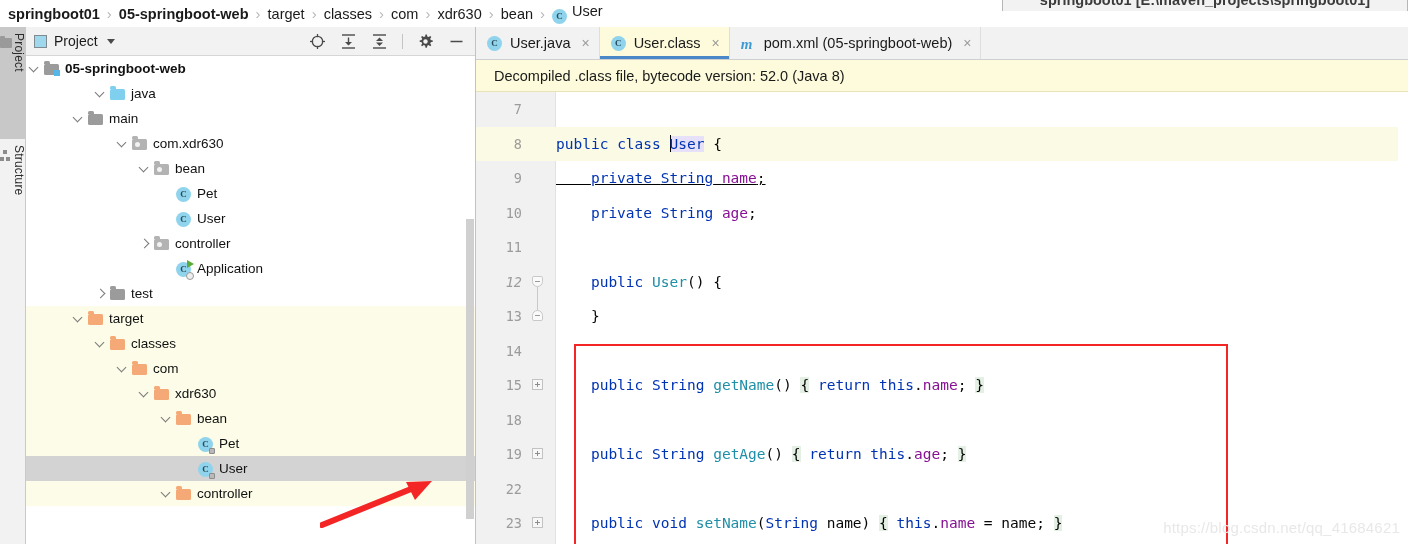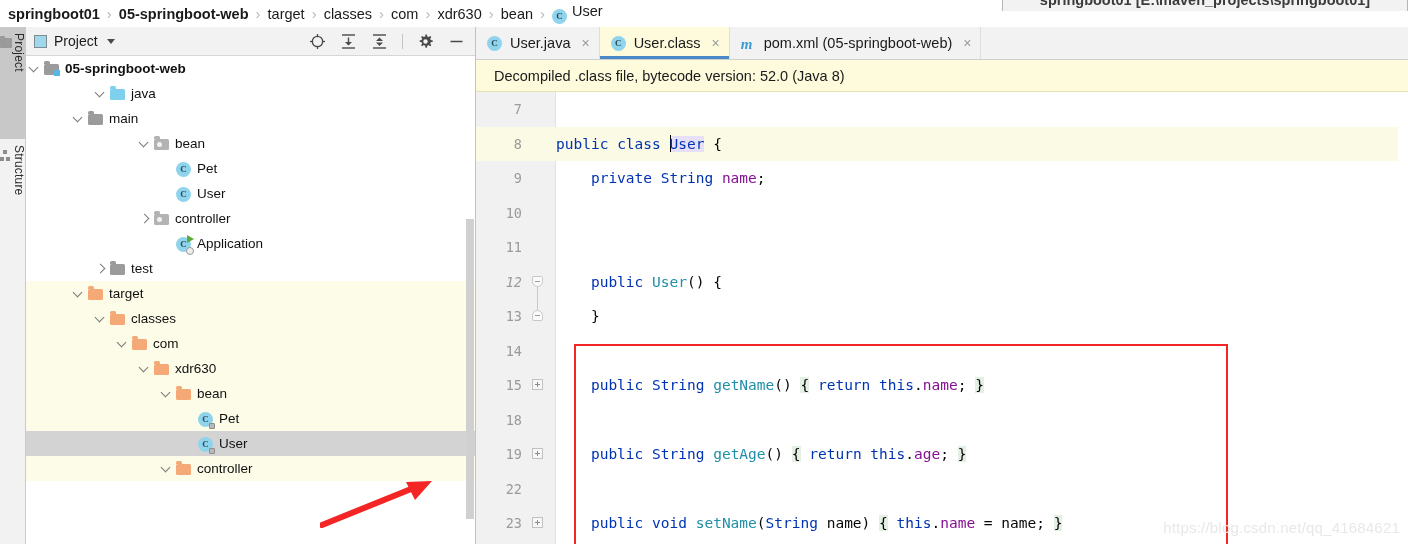--- a/index.html
+++ b/index.html
@@ -362,20 +362,27 @@
           </span>
           <span class="tlabel">java</span>
         </div>
         <div class="trow" style="padding-left: 48px;">
           <span class="tw dn"></span>
           <span class="ico">
             <span class="f-gray"></span>
           </span>
           <span class="tlabel">main</span>
         </div>
+        <div class="trow" style="padding-left: 92px;">
+          <span class="tw dn"></span>
+          <span class="ico">
+            <span class="pkg"></span>
+          </span>
+          <span class="tlabel">com.xdr630</span>
+        </div>
         <div class="trow" style="padding-left: 114px;">
           <span class="tw dn"></span>
           <span class="ico">
             <span class="pkg"></span>
           </span>
           <span class="tlabel">bean</span>
         </div>
         <div class="trow" style="padding-left: 136px;">
           <span class="tw"></span>
           <span class="ico">
@@ -521,21 +528,22 @@
           <div class="fold plus" style="top: 356px;"></div>
           <div class="lnum" style="top: 379.5px; left: 0px;">22</div>
           <div class="lnum" style="top: 414px; left: 0px;">23</div>
           <div class="fold plus" style="top: 425px;"></div>
           <div class="lnum" style="top: 448.5px; left: 0px;">26</div>
           <div class="foldline" style="top: 194.5px; height: 23.5px;"></div>
         </div>
       <div class="code" id="code">
           <div class="cline" style="top: 0px;"></div>
           <div class="cline" style="top: 34.5px;"><span class="kw">public</span><span class="pl"> </span><span class="kw">class</span><span class="pl"> </span><span class="ident-hl"><span class="caret"></span><span class="ty">User</span></span><span class="pl"> </span><span class="br">{</span></div>
-          <div class="cline" style="top: 69px;"><span class="pl">    </span><span class="kw">private</span><span class="pl"> </span><span class="ty">String</span><span class="pl"> </span><span class="fld">name</span><span class="pl">;</span></div>
+          <div class="cline" style="top: 69px; text-decoration: underline;"><span class="pl">    </span><span class="kw">private</span><span class="pl"> </span><span class="ty">String</span><span class="pl"> </span><span class="fld">name</span><span class="pl">;</span></div>
+          <div class="cline" style="top: 103.5px;"><span class="pl">    </span><span class="kw">private</span><span class="pl"> </span><span class="ty">String</span><span class="pl"> </span><span class="fld">age</span><span class="pl">;</span></div>
           <div class="cline" style="top: 138px;"></div>
           <div class="cline" style="top: 172.5px;"><span class="pl">    </span><span class="kw">public</span><span class="pl"> </span><span class="mname">User</span><span class="pl">()</span><span class="pl"> </span><span class="br">{</span></div>
           <div class="cline" style="top: 207px;"><span class="pl">    </span><span class="br">}</span></div>
           <div class="cline" style="top: 241.5px;"></div>
           <div class="cline" style="top: 276px;"><span class="pl">    </span><span class="kw">public</span><span class="pl"> </span><span class="ty">String</span><span class="pl"> </span><span class="mname">getName</span><span class="pl">()</span><span class="pl"> </span><span class="hlbrace">{</span><span class="pl"> </span><span class="kw">return</span><span class="pl"> </span><span class="kw">this</span><span class="pl">.</span><span class="fld">name</span><span class="pl">;</span><span class="pl"> </span><span class="hlbrace">}</span></div>
           <div class="cline" style="top: 310.5px;"></div>
           <div class="cline" style="top: 345px;"><span class="pl">    </span><span class="kw">public</span><span class="pl"> </span><span class="ty">String</span><span class="pl"> </span><span class="mname">getAge</span><span class="pl">()</span><span class="pl"> </span><span class="hlbrace">{</span><span class="pl"> </span><span class="kw">return</span><span class="pl"> </span><span class="kw">this</span><span class="pl">.</span><span class="fld">age</span><span class="pl">;</span><span class="pl"> </span><span class="hlbrace">}</span></div>
           <div class="cline" style="top: 379.5px;"></div>
           <div class="cline" style="top: 414px;"><span class="pl">    </span><span class="kw">public</span><span class="pl"> </span><span class="kw">void</span><span class="pl"> </span><span class="mname">setName</span><span class="pl">(</span><span class="ty">String</span><span class="pl"> </span><span class="pl">name</span><span class="pl">)</span><span class="pl"> </span><span class="hlbrace">{</span><span class="pl"> </span><span class="kw">this</span><span class="pl">.</span><span class="fld">name</span><span class="pl"> = </span><span class="pl">name</span><span class="pl">;</span><span class="pl"> </span><span class="hlbrace">}</span></div>
           <div class="cline" style="top: 448.5px;"></div>

